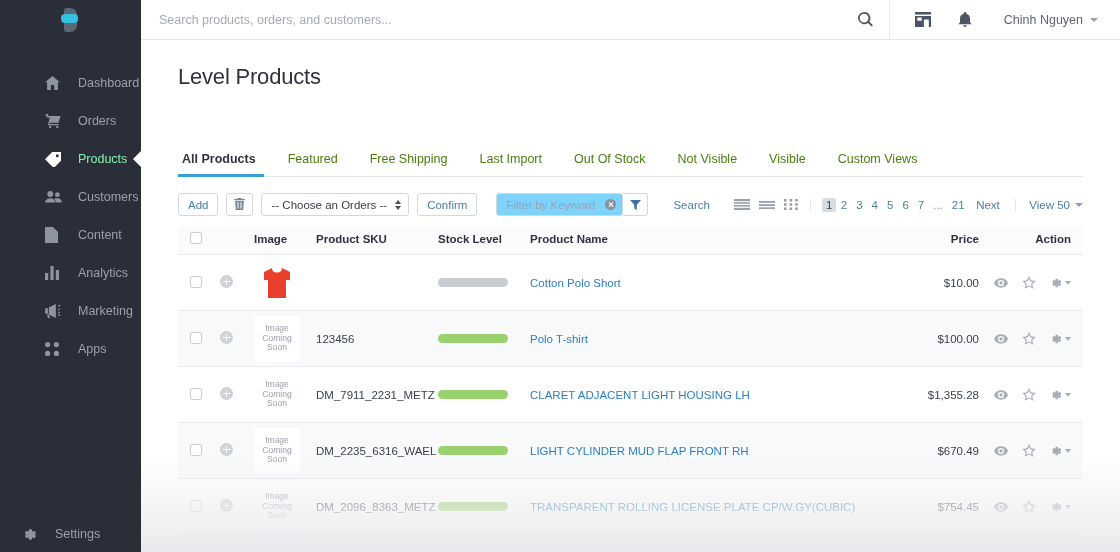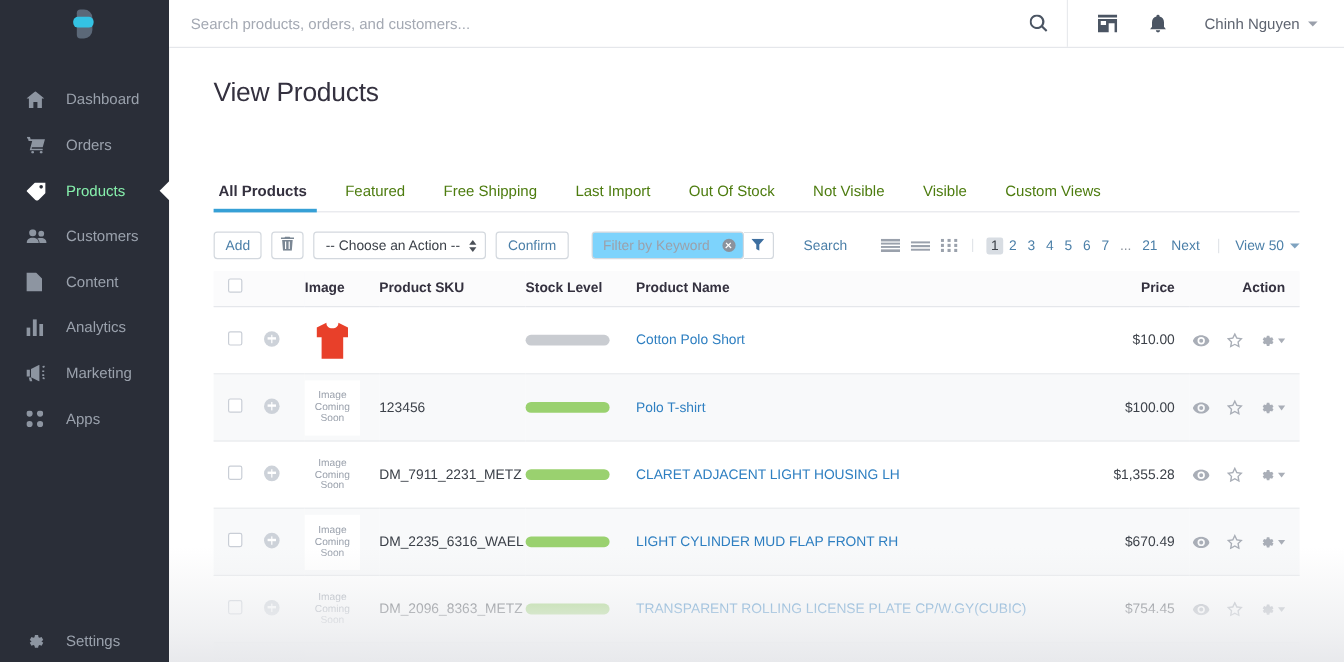--- a/index.html
+++ b/index.html
@@ -28,21 +28,21 @@
   }
   .logo-b .lb2 {
     position: absolute; left: 0px; top: 6px; width: 17px; height: 9px;
     background: #34c2e3; border-radius: 4px;
   }
   .nav { margin-top: 24px; }
   .nav-item {
     display: flex; align-items: center;
     height: 38px; padding-left: 22px;
     color: #9aa1ac; font-size: 12.5px;
-    position: relative; cursor: pointer;
+    position: relative; cursor: pointer; margin-left: 23px;
   }
   .nav-item .ico {
     width: 22px; height: 16px; display: inline-flex;
     align-items: center; justify-content: flex-start;
     margin-right: 11px; flex: 0 0 22px;
   }
   .nav-item .ico svg { fill: #8d95a1; display: block; }
   .nav-item.active { color: #86efac; font-weight: normal; }
   .nav-item.active .ico svg { fill: #ffffff; }
   .nav-item.active::after {
@@ -374,21 +374,21 @@
         </span>
       </div>
       <div class="user-menu">
         <span>Chinh Nguyen</span>
         <span class="caret-d"></span>
       </div>
     </div>
 
     <div class="content">
 
-      <h1 class="page-title">View Products</h1>
+      <h1 class="page-title">Level Products</h1>
 
       <div class="tabs">
         <div class="tab active">All Products</div>
         <div class="tab">Featured</div>
         <div class="tab">Free Shipping</div>
         <div class="tab">Last Import</div>
         <div class="tab">Out Of Stock</div>
         <div class="tab">Not Visible</div>
         <div class="tab">Visible</div>
         <div class="tab">Custom Views</div>
@@ -399,21 +399,21 @@
         <div class="tb-gap"></div>
         <div class="btn btn-icon">
           <span>
             <svg width="11" height="12" viewBox="0 0 12 13">
                 <path d="M4 0h4l.6 1H12v1.4H0V1h3.4L4 0zM1.2 3.2h9.6L10 13H2L1.2 3.2zm2.6 1.5v6.6h1.1V4.7H3.8zm3.3 0v6.6h1.1V4.7H7.1z"></path>
               </svg>
           </span>
         </div>
         <div class="tb-gap"></div>
         <div class="select-wrap">
-          <span>-- Choose an Action --</span>
+          <span>-- Choose an Orders --</span>
           <span class="stepper">
               <i class="up"></i>
               <i class="dn"></i>
             </span>
         </div>
         <div class="tb-gap"></div>
         <div class="btn">Confirm</div>
         <div class="tb-gap-lg"></div>
         <div class="filter-box">
           <input placeholder="Filter by Keyword" style="">

